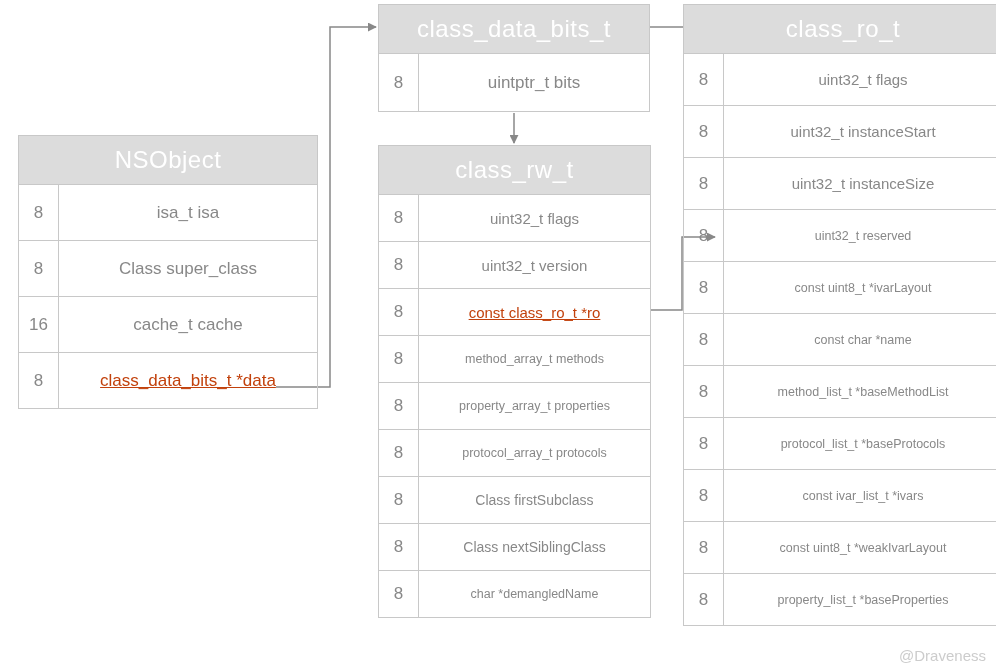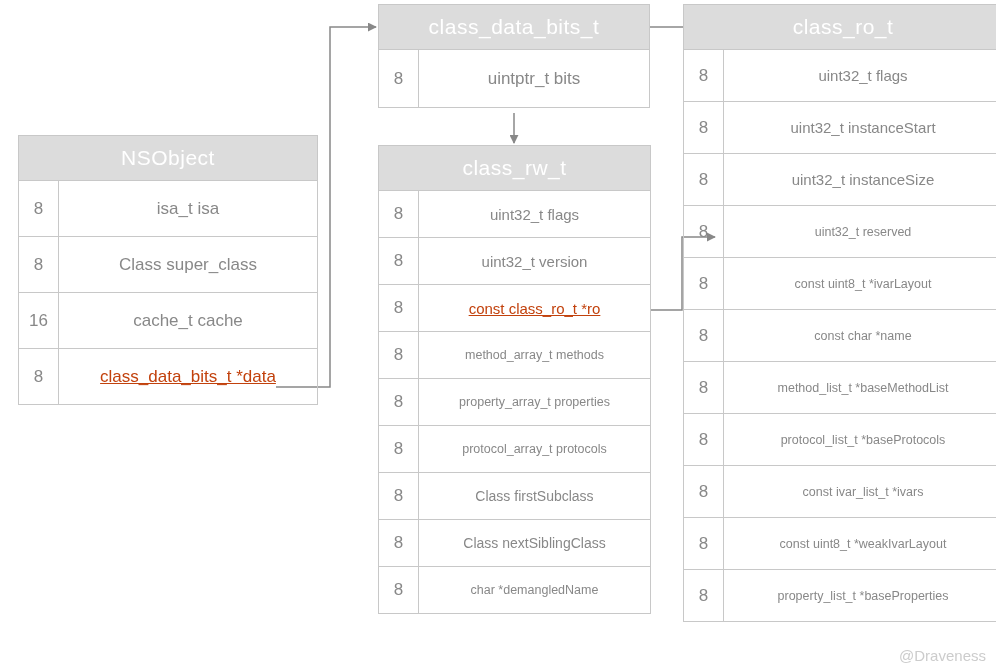--- a/index.html
+++ b/index.html
@@ -10,21 +10,21 @@
       position: relative;
       background: #fff;
     }
     .struct-box {
       position: absolute;
       border: 1px solid #c8c8c8;
     }
     .struct-title {
       background: #dcdcdc;
       color: #fff;
-      font-size: 21px;
+      font-size: 24px;
       font-weight: 300;
       text-align: center;
       padding: 10px 0;
       letter-spacing: 0.5px;
     }
     .struct-row {
       display: flex;
       border-top: 1px solid #c8c8c8;
     }
     .struct-size {

